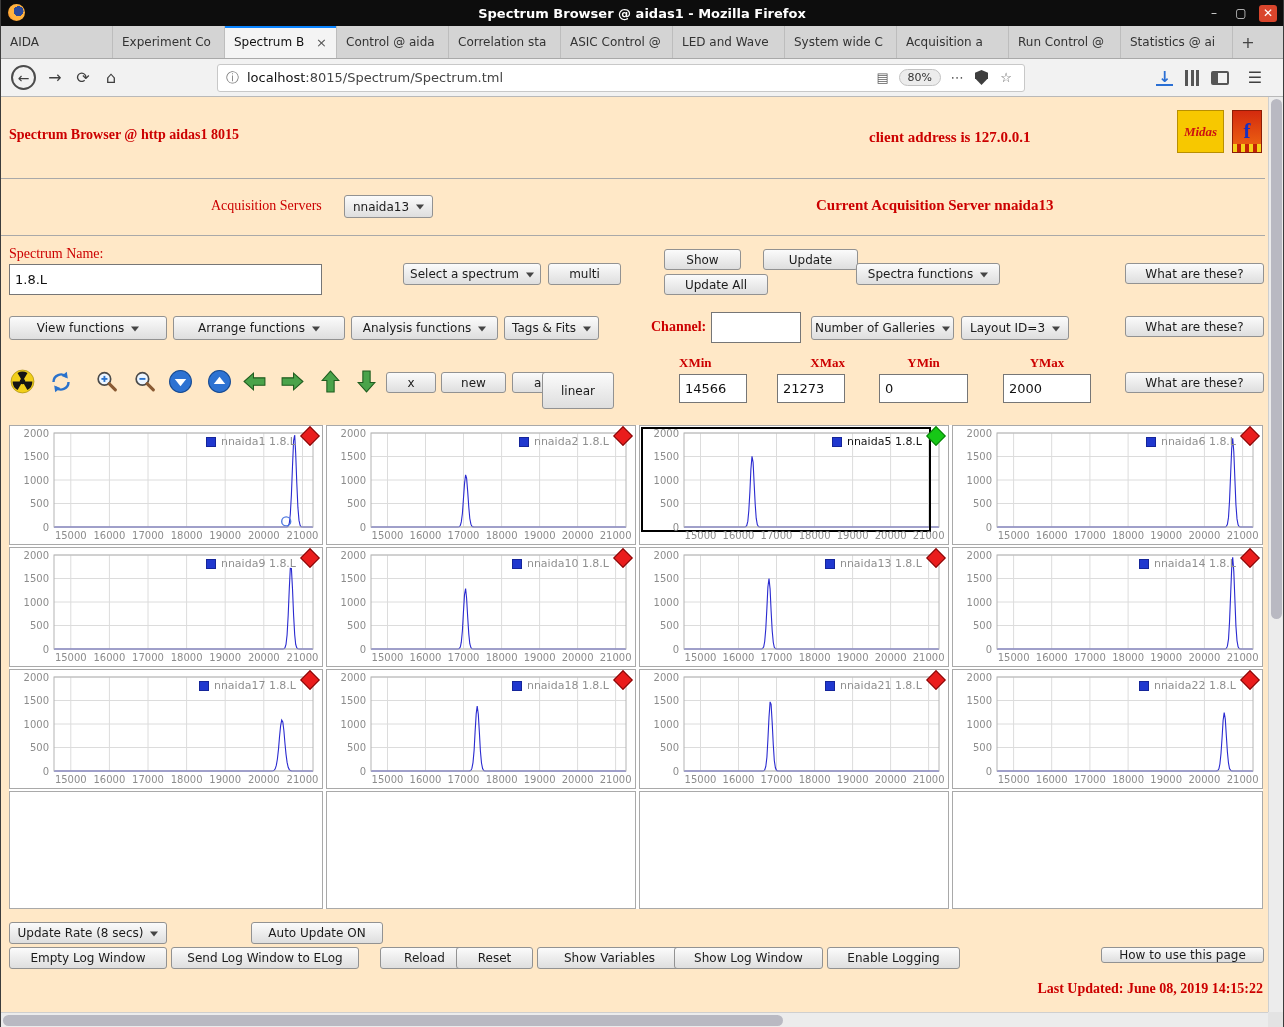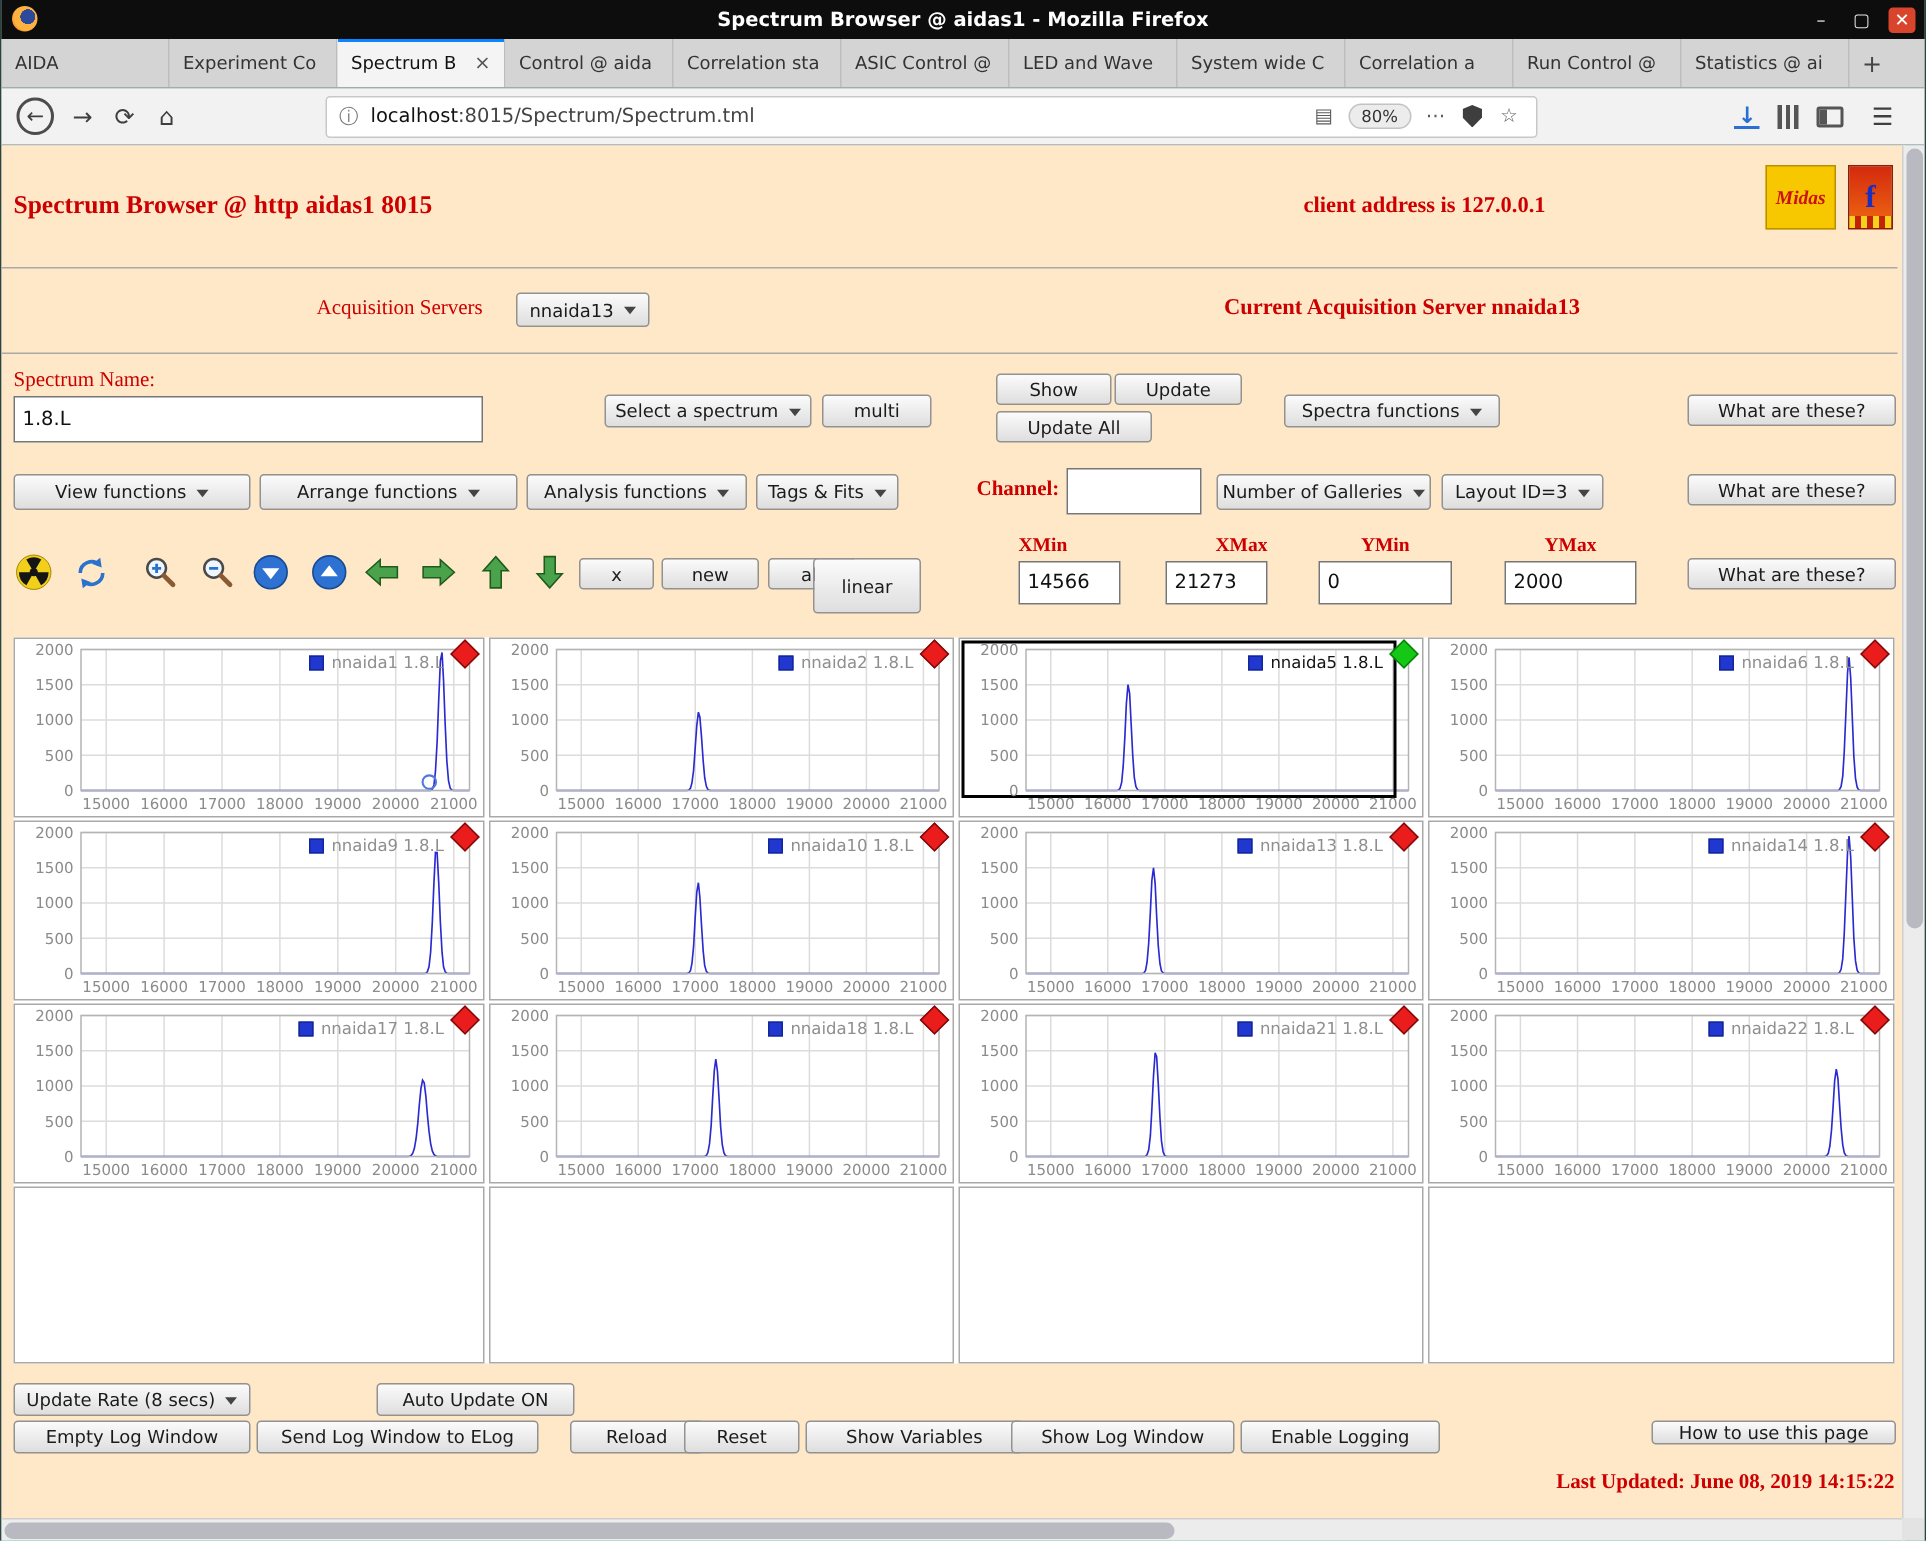--- a/index.html
+++ b/index.html
@@ -47,21 +47,21 @@
   .star{font-size:15px}
   .nav-right{margin-left:auto;display:flex;align-items:center;gap:12px;padding-right:4px}
   .dl-ic{color:#2a6fd4;font-size:15px;font-weight:bold;border-bottom:2px solid #2a6fd4;line-height:14px;padding:0 2px}
   .lib-ic{width:14px;height:16px;background:linear-gradient(90deg,#555 0 3px,transparent 3px 5.5px,#555 5.5px 8.5px,transparent 8.5px 11px,#555 11px 14px)}
   .sb-ic{width:18px;height:14px;border:2px solid #555;border-radius:2px;background:linear-gradient(90deg,#555 0 5px,#f2f2f2 5px)}
 
   
   .page{position:absolute;left:0;top:97px;width:1269px;height:915px;background:#ffe8c7;overflow:hidden}
   .red{color:#c00;font-family:"Liberation Serif","DejaVu Serif",serif;font-size:14px;white-space:nowrap}
   .b{font-weight:bold}
-  .page-title{font-size:17px}
+  .page-title{font-size:14px}
   .sub{font-size:15px}
   .hline{height:1px;background:#a9a9a9;left:0;width:1264px}
 
   .logo-midas{background:#f7c800;border:1px solid #b98f00;display:flex;align-items:center;justify-content:center}
   .midas-text{color:#cc1111;font-family:"Liberation Serif","DejaVu Serif",serif;font-weight:bold;font-style:italic;font-size:13px}
   .logo-side{background:linear-gradient(#d42a0e,#f06a12);border:1px solid #8d1d06;display:flex;align-items:center;justify-content:center;position:relative}
   .side-f{color:#1a2fbf;font-family:"Liberation Serif","DejaVu Serif",serif;font-weight:bold;font-size:21px}
   .logo-side::after{content:"";position:absolute;left:0;bottom:0;width:100%;height:8px;
     background:repeating-linear-gradient(90deg,#f5d11a 0 4px,#c32207 4px 8px)}
 
@@ -130,21 +130,21 @@
       <div class="tab">
         <span class="tlabel">ASIC Control @</span>
       </div>
       <div class="tab">
         <span class="tlabel">LED and Wave</span>
       </div>
       <div class="tab">
         <span class="tlabel">System wide C</span>
       </div>
       <div class="tab">
-        <span class="tlabel">Correlation a</span>
+        <span class="tlabel">Acquisition a</span>
       </div>
       <div class="tab">
         <span class="tlabel">Run Control @</span>
       </div>
       <div class="tab">
         <span class="tlabel">Statistics @ ai</span>
       </div>
       <div class="newtab">+</div>
     </div>
 
@@ -185,21 +185,21 @@
     <div class="abs red" style="left:210px;top:101px">Acquisition Servers</div>
     <div class="abs btn select" style="left:343px;top:98px;width:89px;height:23px">nnaida13</div>
     <div class="abs red b sub" style="left:815px;top:100px">Current Acquisition Server nnaida13</div>
     <div class="abs hline" style="top:138px"></div>
 
     <div class="abs red" style="left:8px;top:149px">Spectrum Name:</div>
     <input class="abs inp" style="left: 8px; top: 167px; width: 313px; height: 31px;" value="1.8.L">
     <div class="abs btn select" style="left:402px;top:166px;width:138px;height:22px">Select a spectrum</div>
     <div class="abs btn" style="left:547px;top:166px;width:73px;height:22px">multi</div>
     <div class="abs btn" style="left:663px;top:152px;width:77px;height:21px">Show</div>
-    <div class="abs btn" style="left:742px;top:152px;width:85px;height:21px">Update</div>
+    <div class="abs btn" style="left:762px;top:152px;width:95px;height:21px">Update</div>
     <div class="abs btn" style="left:663px;top:177px;width:104px;height:21px">Update All</div>
     <div class="abs btn select" style="left:855px;top:166px;width:144px;height:22px">Spectra functions</div>
     <div class="abs btn" style="left:1124px;top:166px;width:139px;height:21px">What are these?</div>
 
     <div class="abs btn select" style="left:8px;top:219px;width:158px;height:24px">View functions</div>
     <div class="abs btn select" style="left:172px;top:219px;width:172px;height:24px">Arrange functions</div>
     <div class="abs btn select" style="left:350px;top:219px;width:147px;height:24px">Analysis functions</div>
     <div class="abs btn select" style="left:503px;top:219px;width:95px;height:24px">Tags &amp; Fits</div>
     <div class="abs red b" style="left:650px;top:222px">Channel:</div>
     <input class="abs inp" style="left: 710px; top: 215px; width: 90px; height: 31px;" value="">

